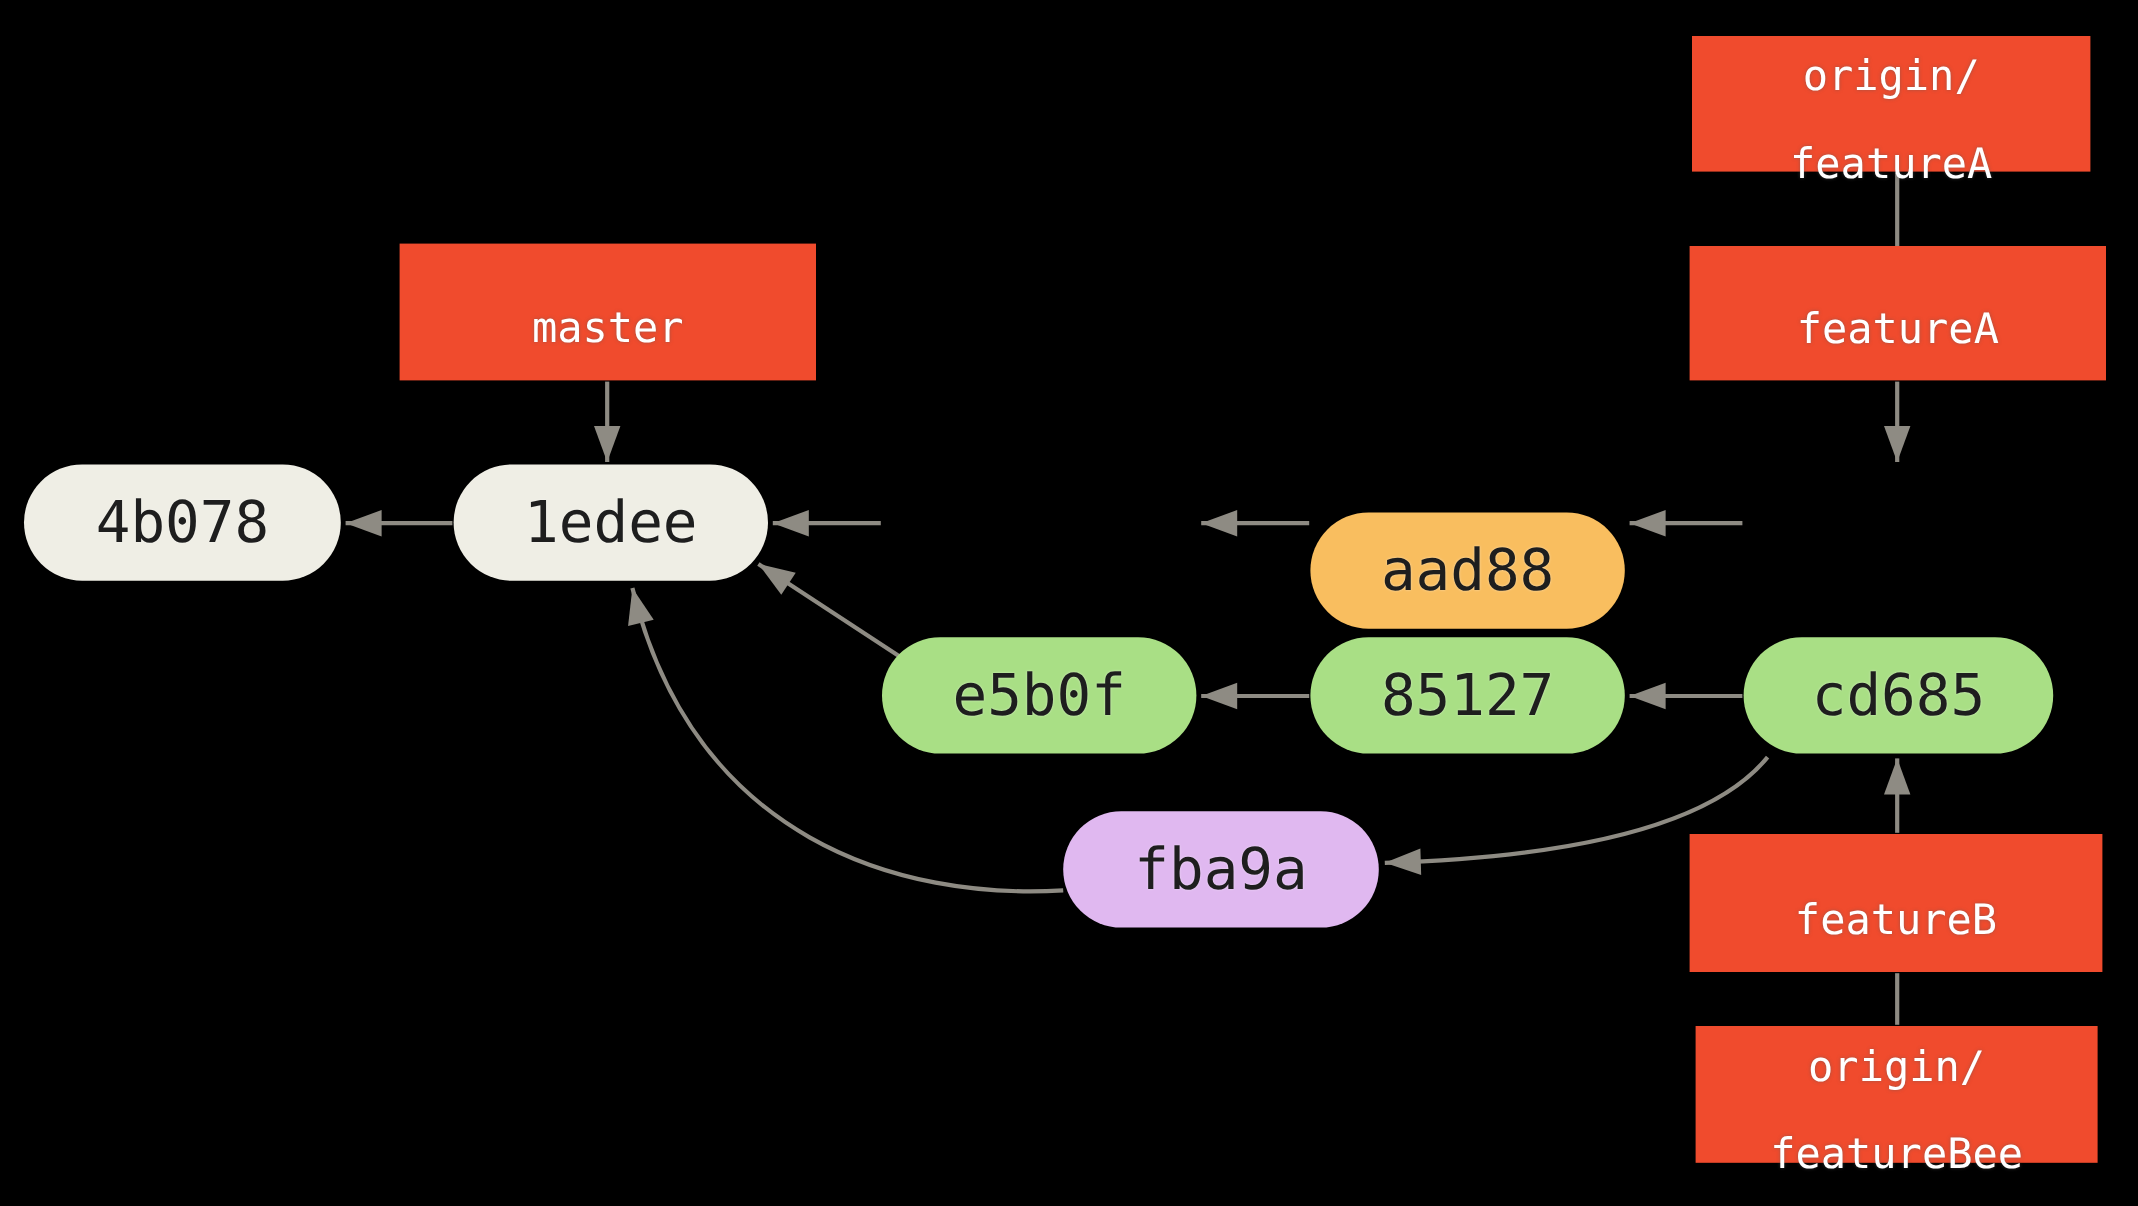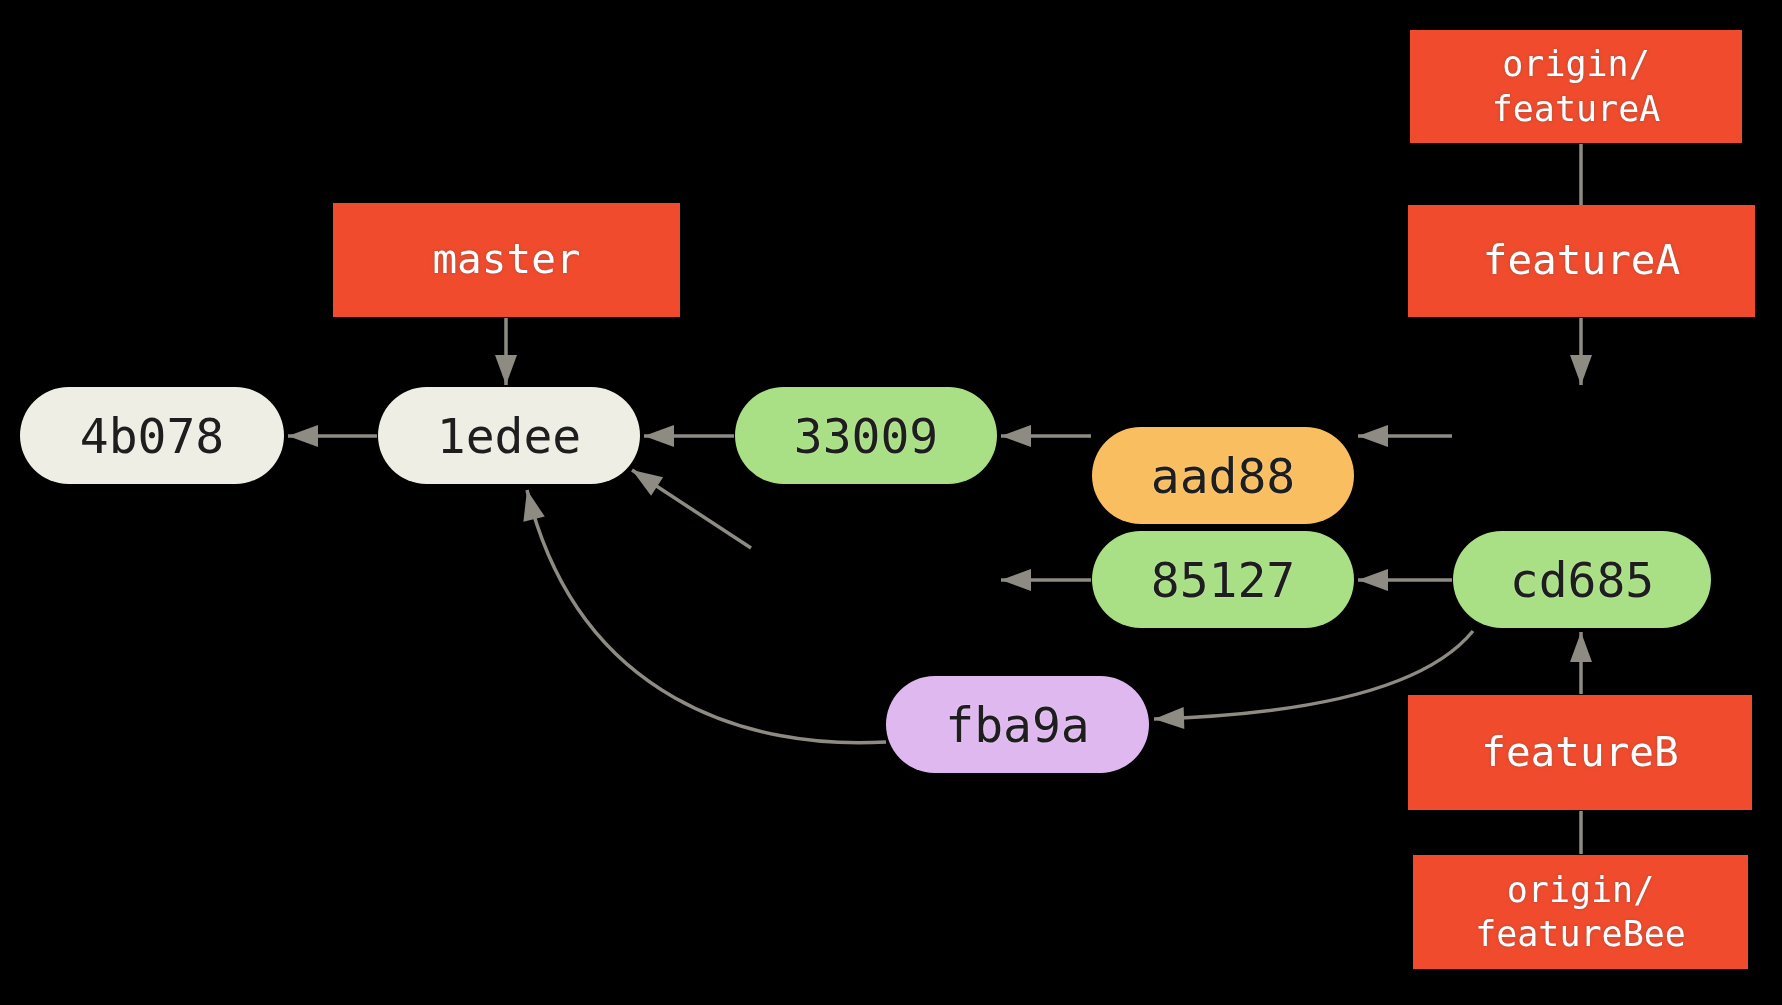--- a/index.html
+++ b/index.html
@@ -34,22 +34,22 @@
     position: absolute;
     background: var(--branch-bg, #f04b2d);
     color: var(--branch-text, #fff);
     display: flex;
     flex-direction: column;
     align-items: center;
     justify-content: center;
     text-align: center;
     text-shadow: 0 0 3px rgba(90,90,90,0.55);
   }
-  .branch .line { display: block; }
-  .fs-lg { font-size: 41px; line-height: 1.2; }
+  .branch .line { display: block; margin-top: 28px; }
+  .fs-lg { font-size: 35px; line-height: 1.2; }
   .fs-md { font-size: 35px; line-height: 1.26; }
   .commit {
     position: absolute;
     height: 97px;
     border-radius: 49px;
     display: flex;
     align-items: center;
     justify-content: center;
     font-size: 48px;
     color: var(--commit-text, #1e1e1e);
@@ -106,25 +106,25 @@
 
   <div class="branch fs-md" style="left:1413px; top:855px; width:335px; height:114px;">
     <span class="line">origin/</span>
     <span class="line">featureBee</span>
   </div>
 
   <div class="commit c-cream" style="left:20px; top:387px; width:264px;">4b078</div>
 
   <div class="commit c-cream" style="left:378px; top:387px; width:262px;text-align:center;">1edee</div>
 
-  <div class="commit c-green" style="left:735px; top:387px; width:262px;">33009</div>
 
   <div class="commit c-orange" style="left:1092px; top:387px; width:262px;">aad88</div>
 
 
+  <div class="commit c-green" style="left:735px; top:531px; width:262px;">e5b0f</div>
 
   <div class="commit c-green" style="left:1092px; top:531px; width:262px;">85127</div>
 
   <div class="commit c-green" style="left:1453px; top:531px; width:258px;">cd685</div>
 
   <div class="commit c-purple" style="left:886px; top:676px; width:263px;text-align:center;">fba9a</div>
 
 </div>
 
 </body></html>

